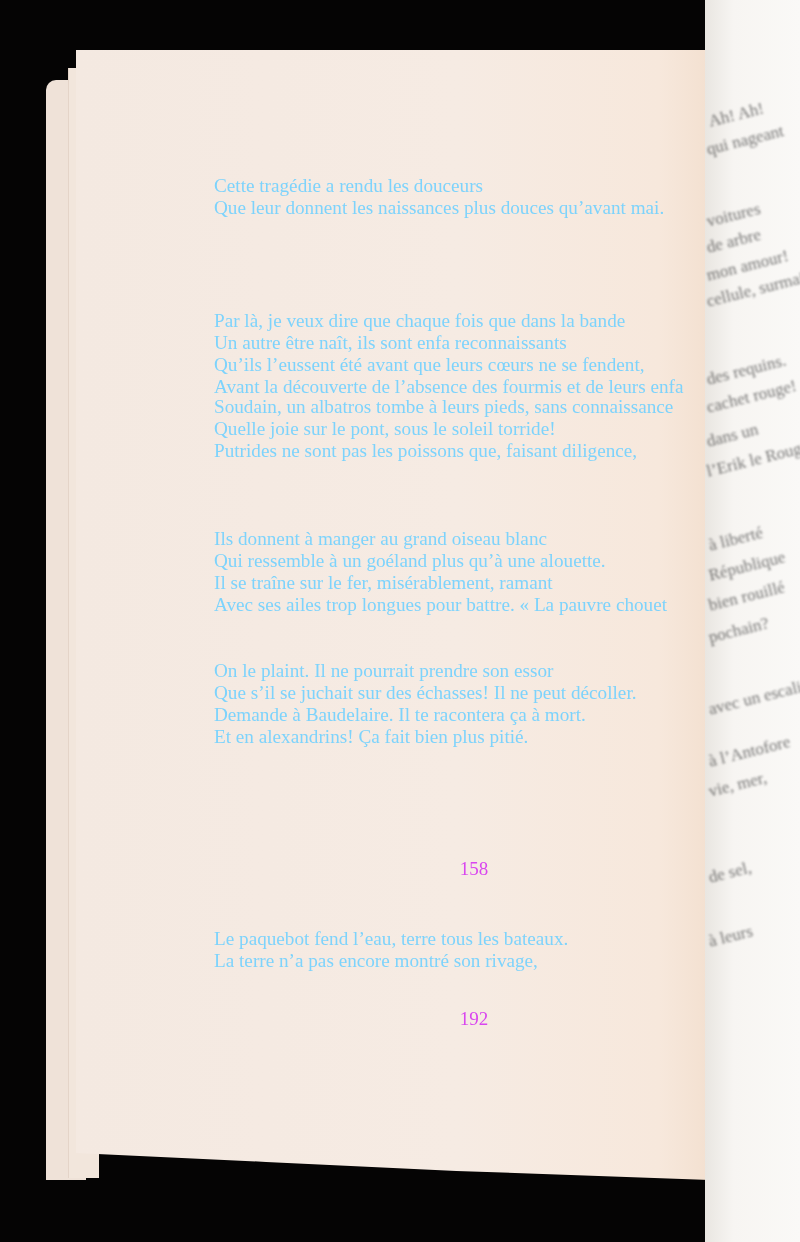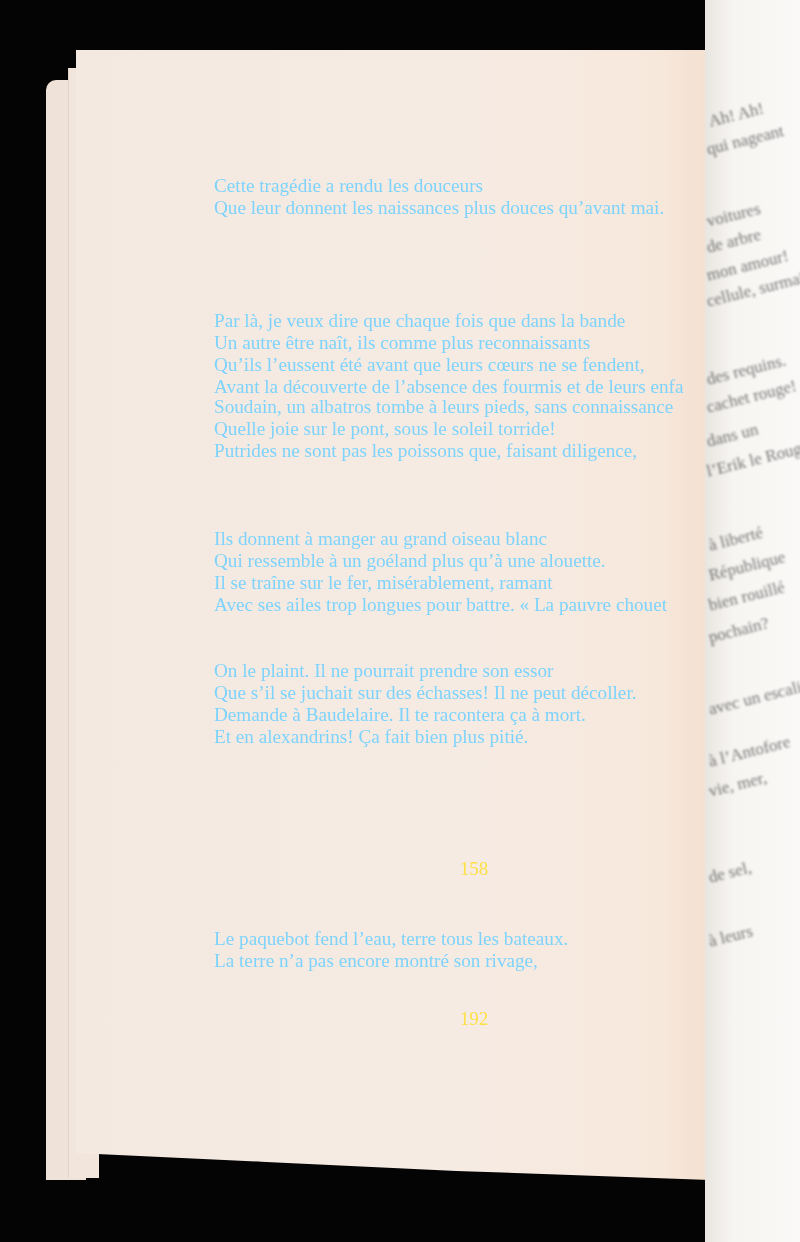--- a/index.html
+++ b/index.html
@@ -29,39 +29,39 @@
     .ghost {
       position: absolute; color: #4a4a4a; font-size: 17px; filter: blur(1.3px);
       opacity: .75; white-space: nowrap; transform: rotate(-14deg); transform-origin: left center;
     }
     .text {
       position: absolute; left: 214px; width: 520px; color: #7dd3fc;
       font-size: 19.2px; line-height: 22px; white-space: nowrap; overflow: hidden;
     }
     .stanza .line { display: block; height: 22px; }
     .pagenum {
-      position: absolute; width: 80px; text-align: center; color: #fde047;
+      position: absolute; width: 80px; text-align: center; color: #d946ef;
       font-size: 19px;
     }
   </style>
 </head>
 <body>
 
 <div class="stack-edge"></div>
 <div class="stack-edge2"></div>
 <div class="page"></div>
 
 <div class="text stanza" style="top:175px;">
   <span class="line">Cette tragédie a rendu les douceurs</span>
   <span class="line">Que leur donnent les naissances plus douces qu’avant mai.</span>
 </div>
 
 <div class="text stanza" style="top:262px;margin-top:48px;">
   <span class="line">Par là, je veux dire que chaque fois que dans la bande</span>
-  <span class="line">Un autre être naît, ils comme plus reconnaissants</span>
+  <span class="line">Un autre être naît, ils sont enfa reconnaissants</span>
   <span class="line">Qu’ils l’eussent été avant que leurs cœurs ne se fendent,</span>
   <span class="line">Avant la découverte de l’absence des fourmis et de leurs enfa</span>
 </div>
 
 <div class="text stanza" style="top:396px;">
   <span class="line">Soudain, un albatros tombe à leurs pieds, sans connaissance</span>
   <span class="line">Quelle joie sur le pont, sous le soleil torride!</span>
   <span class="line">Putrides ne sont pas les poissons que, faisant diligence,</span>
 </div>
 

